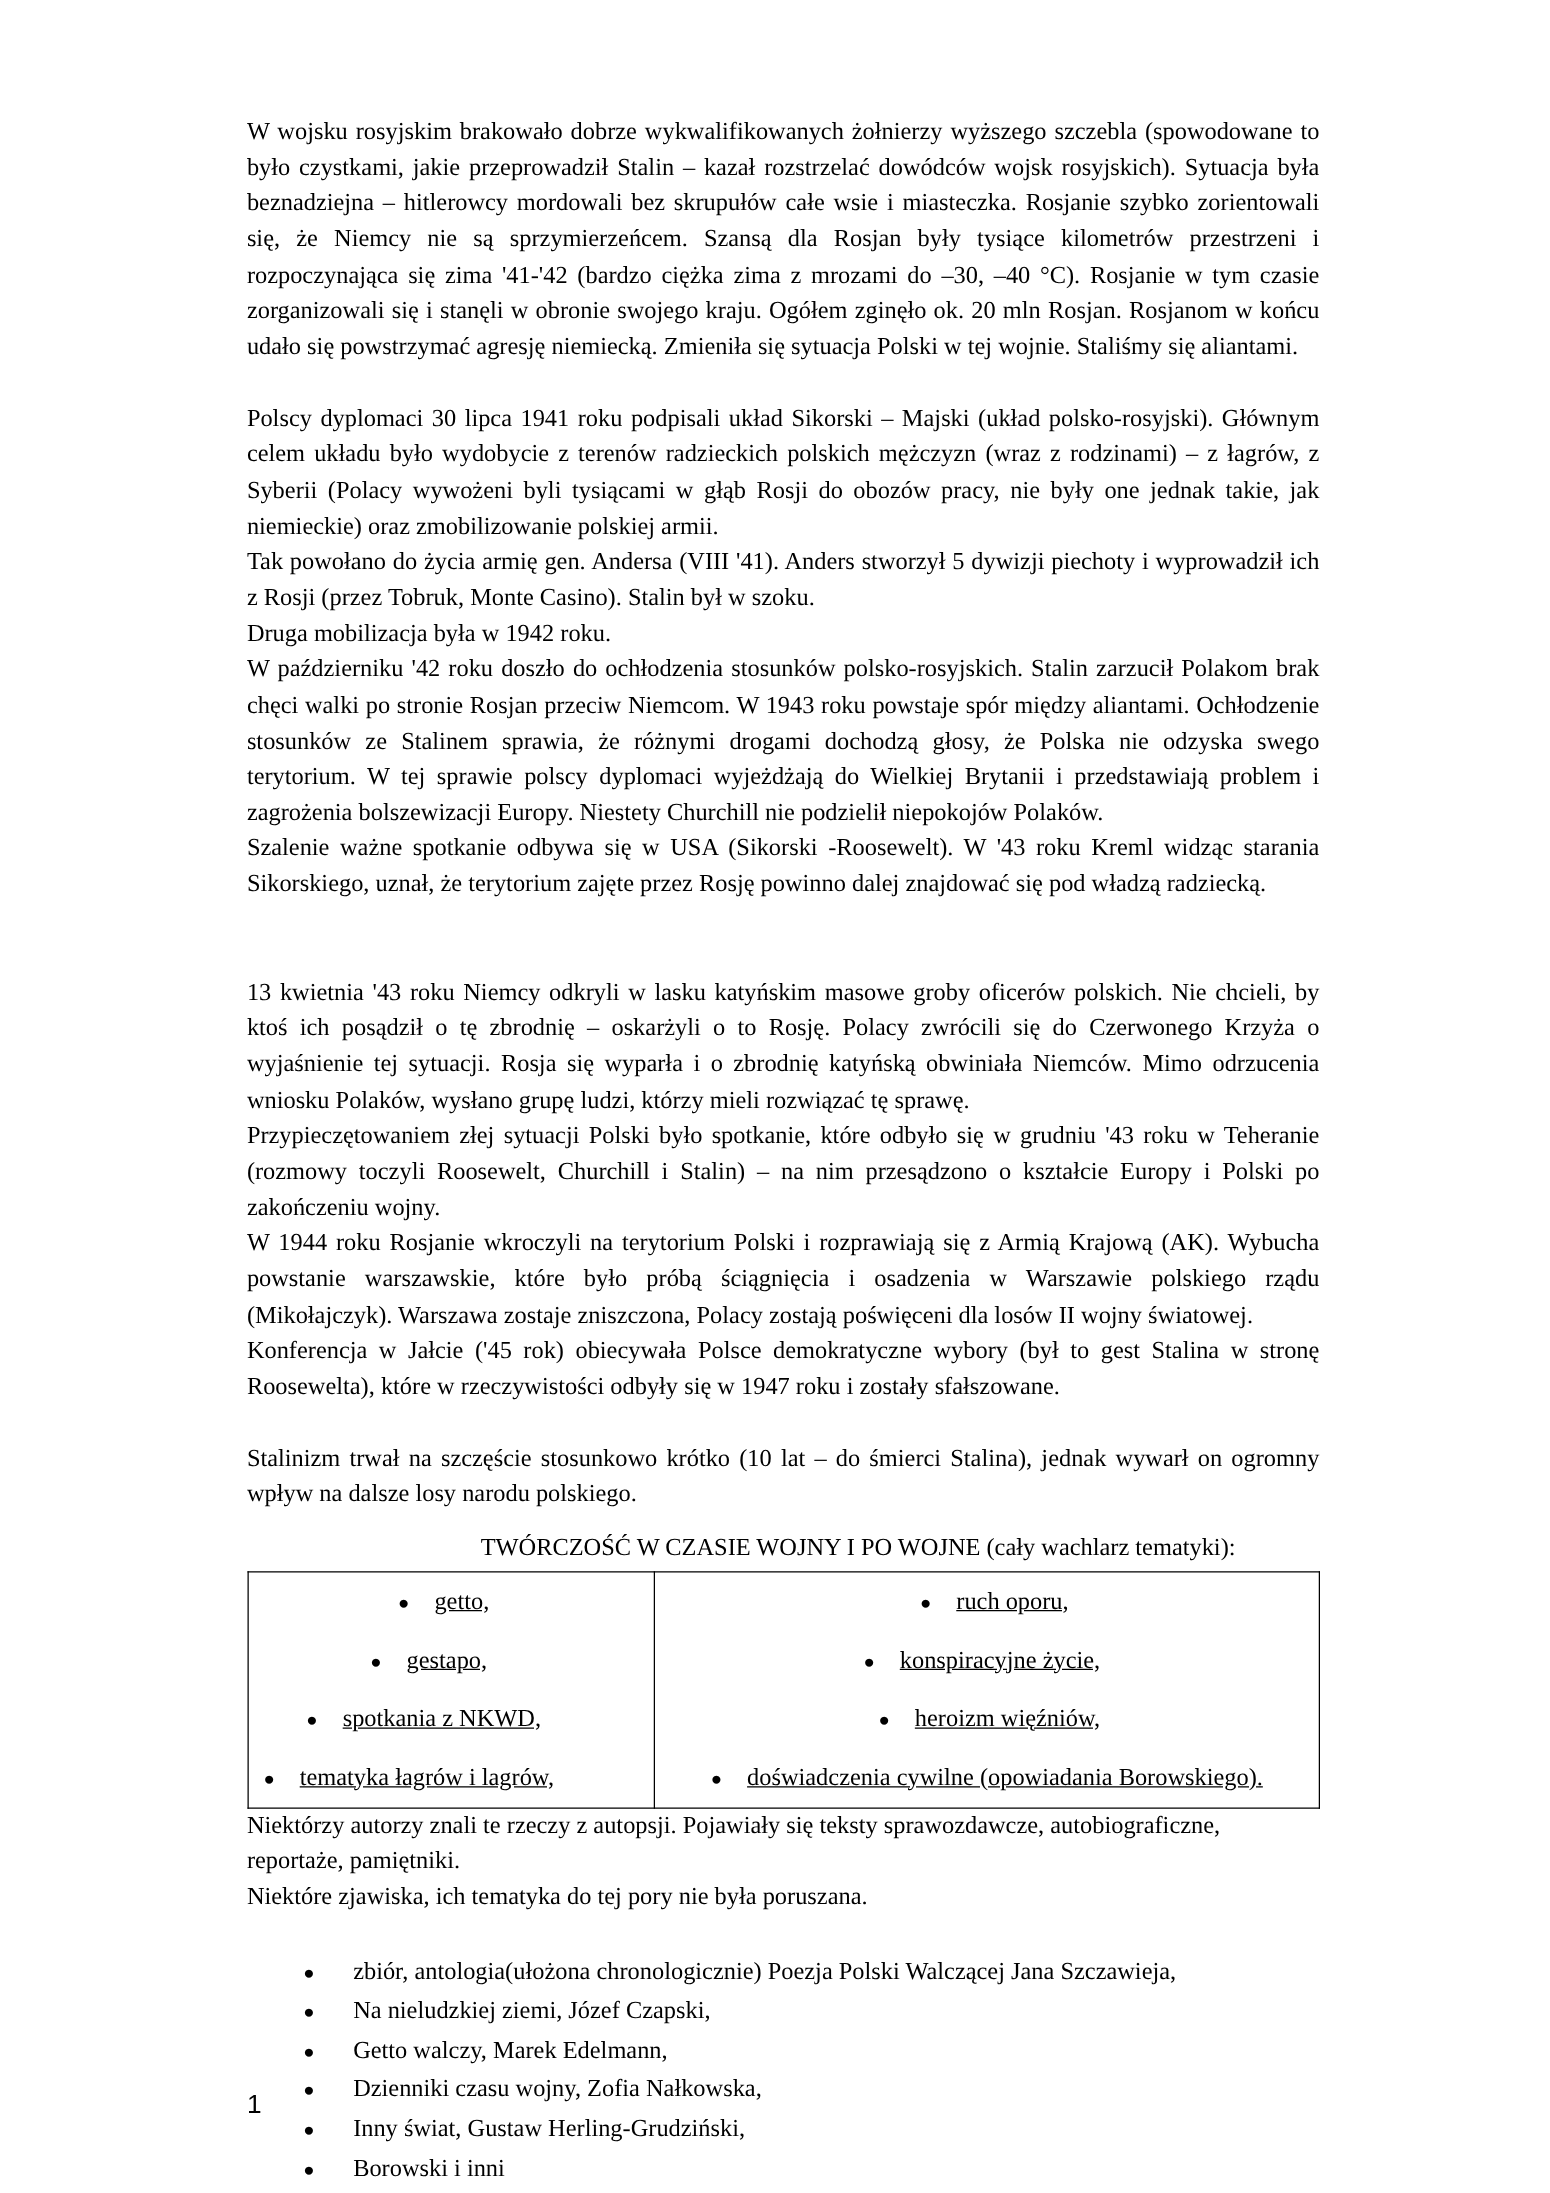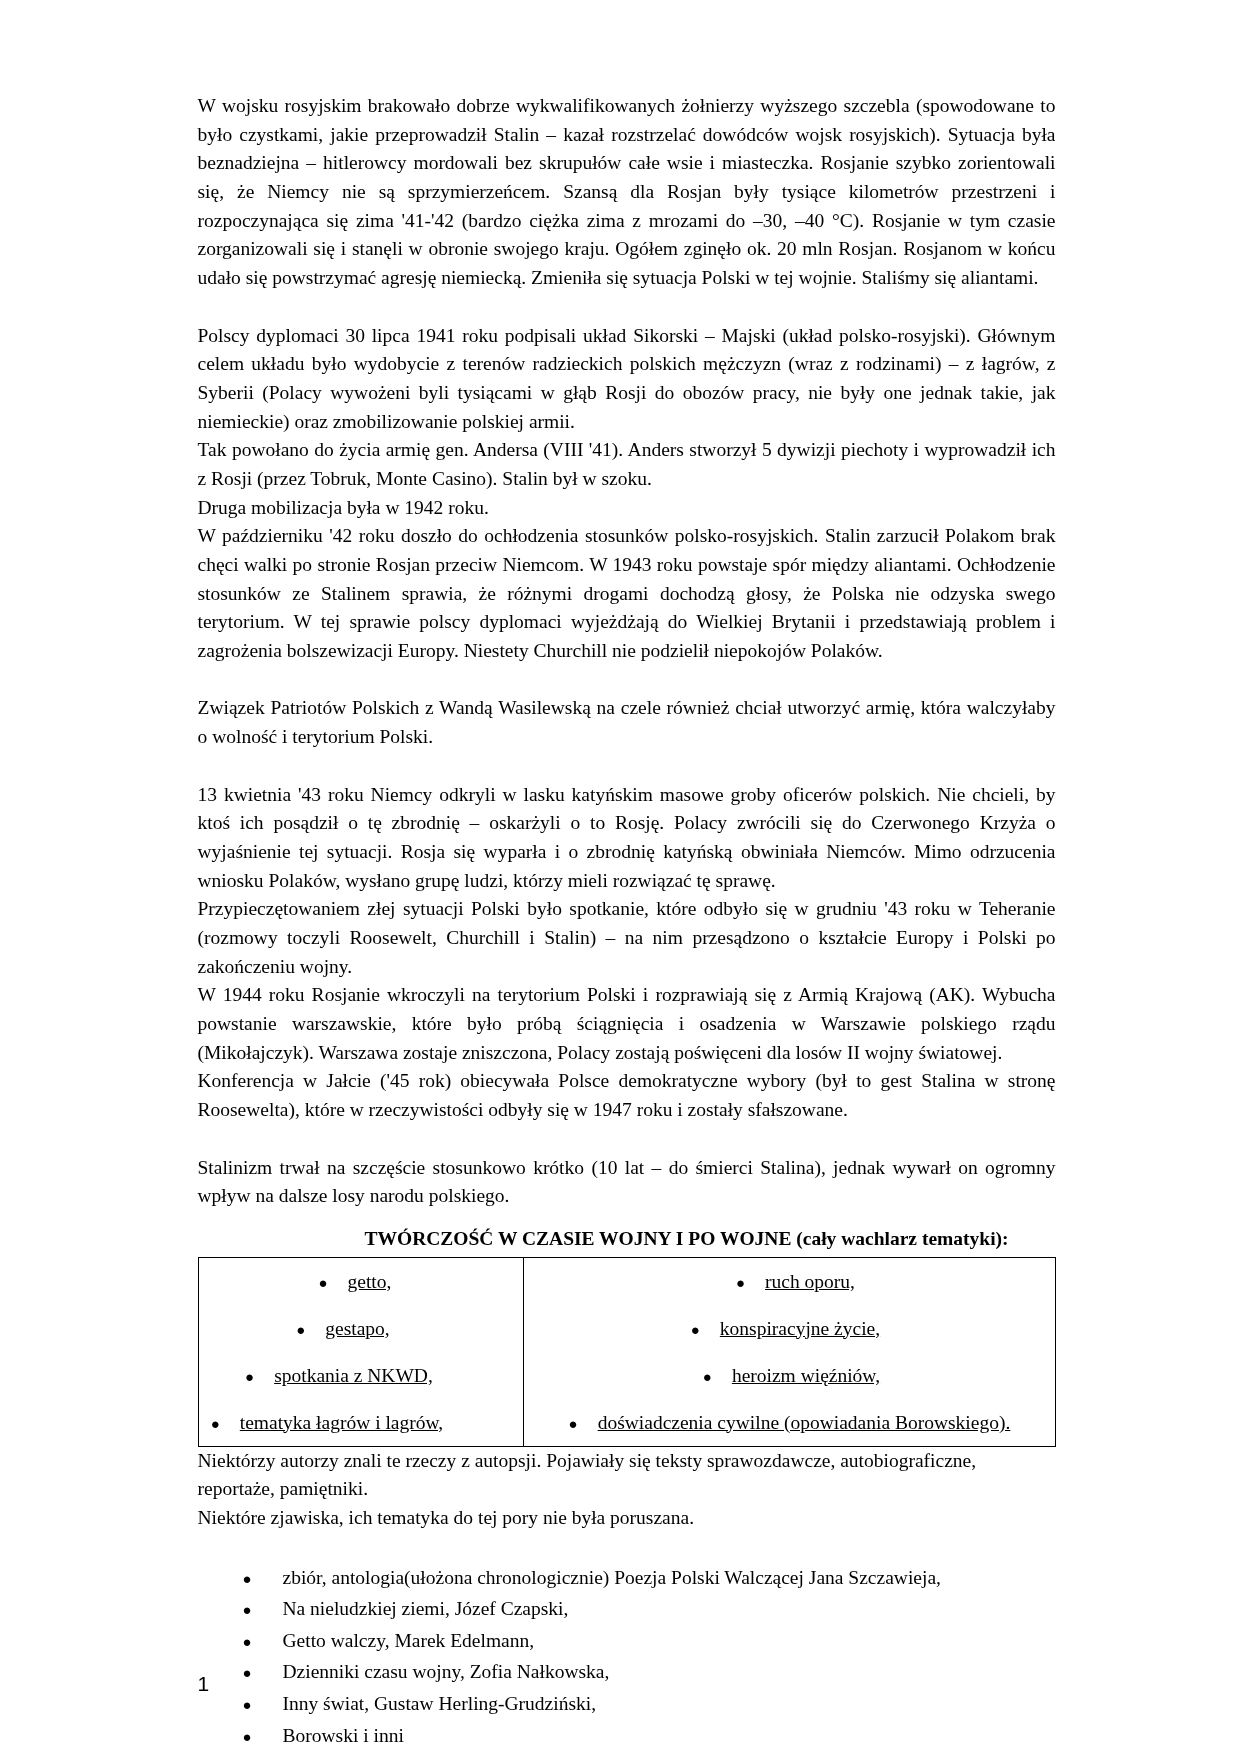--- a/index.html
+++ b/index.html
@@ -37,21 +37,20 @@
   .spacer-small {
     height: 14px;
   }
   
   .table-caption {
     text-align: center;
     font-size: 19.5px;
     margin: 0 0 3px 0;
     padding-left: 120px;
     white-space: nowrap;
-    font-weight: bold;
   }
   table.themes {
     border-collapse: collapse;
     width: 100%;
     table-layout: fixed;
     border: 1.6px solid #000;
     margin: 0;
   }
   table.themes td {
     border: 1.6px solid #000;
@@ -146,23 +145,23 @@
     <div class="spacer-para"></div>
 
     <p class="para">Polscy dyplomaci 30 lipca 1941 roku podpisali układ Sikorski – Majski (układ polsko-rosyjski).  Głównym celem układu było wydobycie z terenów radzieckich polskich mężczyzn (wraz z rodzinami) – z łagrów, z Syberii (Polacy wywożeni byli tysiącami w głąb Rosji do obozów pracy, nie były one jednak takie, jak niemieckie) oraz zmobilizowanie polskiej armii.</p>
 
     <p class="para">Tak powołano do życia armię gen. Andersa (VIII '41). Anders stworzył 5 dywizji piechoty i wyprowadził ich z Rosji (przez Tobruk, Monte Casino). Stalin był w szoku.</p>
 
     <p class="para">Druga mobilizacja była w 1942 roku.</p>
 
     <p class="para">W październiku '42 roku doszło do ochłodzenia stosunków polsko-rosyjskich. Stalin zarzucił Polakom brak chęci walki po stronie Rosjan przeciw Niemcom. W 1943 roku powstaje spór między aliantami. Ochłodzenie stosunków ze Stalinem sprawia, że różnymi drogami dochodzą głosy, że Polska nie odzyska swego terytorium. W tej sprawie polscy dyplomaci wyjeżdżają do Wielkiej Brytanii i przedstawiają problem i zagrożenia bolszewizacji Europy. Niestety Churchill nie podzielił niepokojów Polaków.</p>
 
-    <div class="spacer-para"></div>
-
-    <p class="para">Związek Patriotów Polskich z Wandą Wasilewską na czele również chciał utworzyć armię, która walczyłaby o wolność i terytorium Polski.</p>
+    <p class="para">Szalenie ważne spotkanie odbywa się w USA (Sikorski -Roosewelt). W '43 roku Kreml widząc starania Sikorskiego, uznał, że terytorium zajęte przez Rosję powinno dalej znajdować się pod władzą radziecką.</p>
+    <div class="spacer-para"></div>
+
     <div class="spacer-para"></div>
 
     <p class="para">13 kwietnia '43 roku Niemcy odkryli w lasku katyńskim masowe groby oficerów polskich. Nie chcieli, by ktoś ich posądził o tę zbrodnię – oskarżyli o to Rosję. Polacy zwrócili się do Czerwonego Krzyża o wyjaśnienie tej sytuacji. Rosja się wyparła i o zbrodnię katyńską obwiniała  Niemców. Mimo odrzucenia wniosku Polaków, wysłano grupę ludzi, którzy mieli rozwiązać tę sprawę.</p>
 
     <p class="para">Przypieczętowaniem złej sytuacji Polski było spotkanie, które odbyło się w grudniu '43 roku w Teheranie (rozmowy toczyli Roosewelt, Churchill i Stalin) – na nim przesądzono o kształcie Europy i Polski po zakończeniu wojny.</p>
 
     <p class="para">W 1944 roku Rosjanie wkroczyli na terytorium Polski i rozprawiają się z Armią Krajową (AK). Wybucha powstanie warszawskie, które było próbą ściągnięcia i osadzenia w Warszawie polskiego rządu (Mikołajczyk). Warszawa zostaje zniszczona, Polacy zostają poświęceni dla losów II wojny światowej.</p>
 
     <p class="para">Konferencja w Jałcie ('45 rok) obiecywała Polsce demokratyczne wybory (był to gest Stalina w stronę Roosewelta), które w rzeczywistości odbyły się w 1947 roku i zostały sfałszowane.</p>
     <div class="spacer-para"></div>

